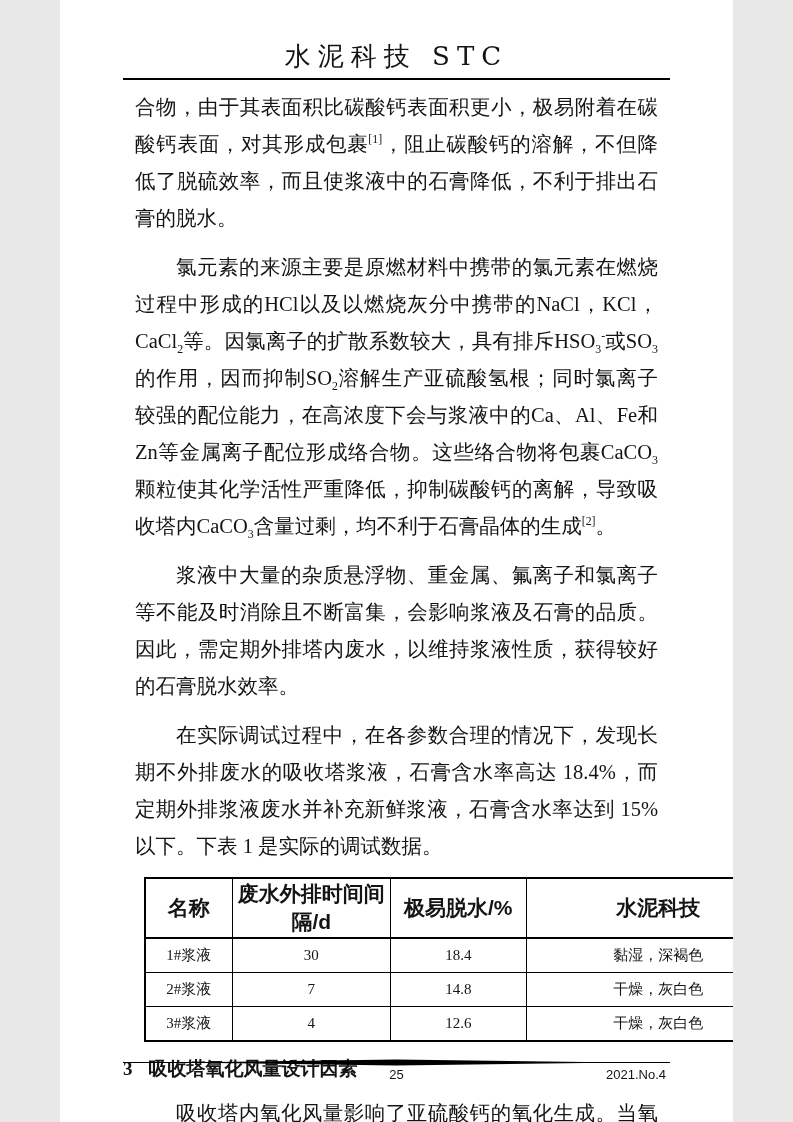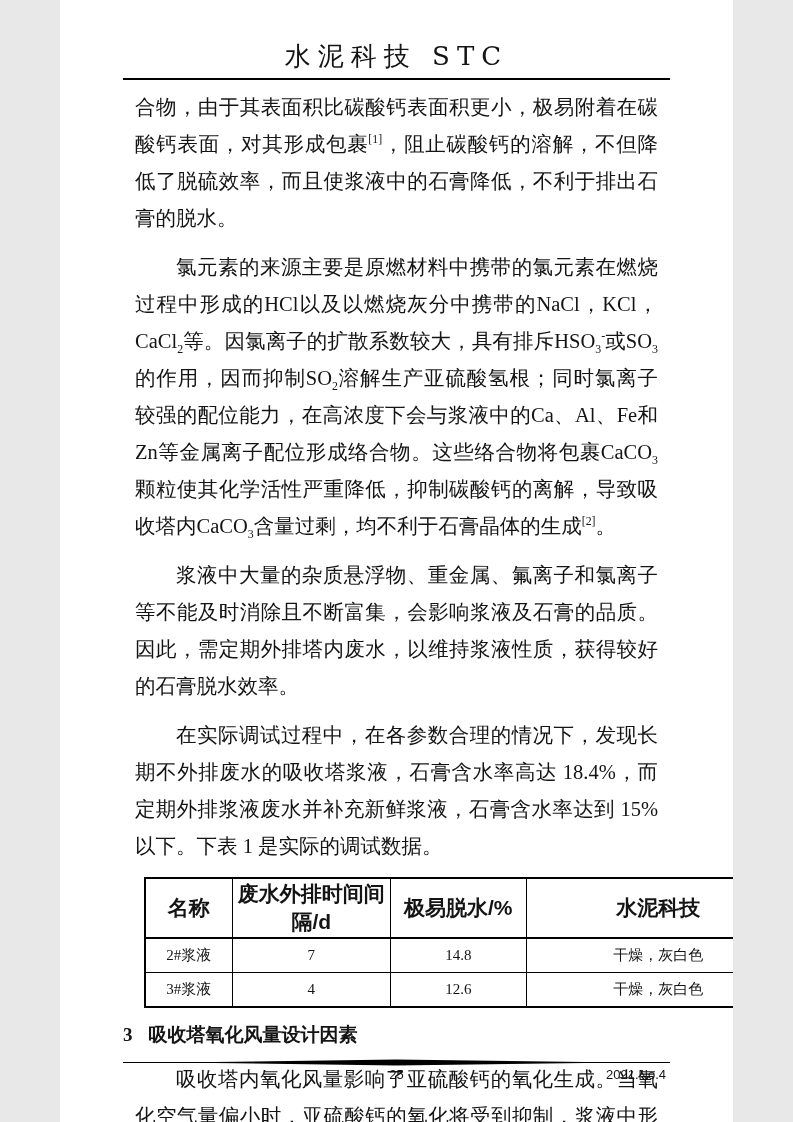--- a/index.html
+++ b/index.html
@@ -88,20 +88,26 @@
       <thead>
         <tr>
           <th>名称</th>
           <th>废水外排时间间隔/d</th>
           <th>极易脱水/%</th>
           <th>水泥科技</th>
         </tr>
       </thead>
       <tbody>
         <tr>
+          <td>1#浆液</td>
+          <td>30</td>
+          <td>18.4</td>
+          <td>黏湿，深褐色</td>
+        </tr>
+        <tr>
           <td>2#浆液</td>
           <td>7</td>
           <td>14.8</td>
           <td>干燥，灰白色</td>
         </tr>
         <tr>
           <td>3#浆液</td>
           <td>4</td>
           <td>12.6</td>
           <td>干燥，灰白色</td>

